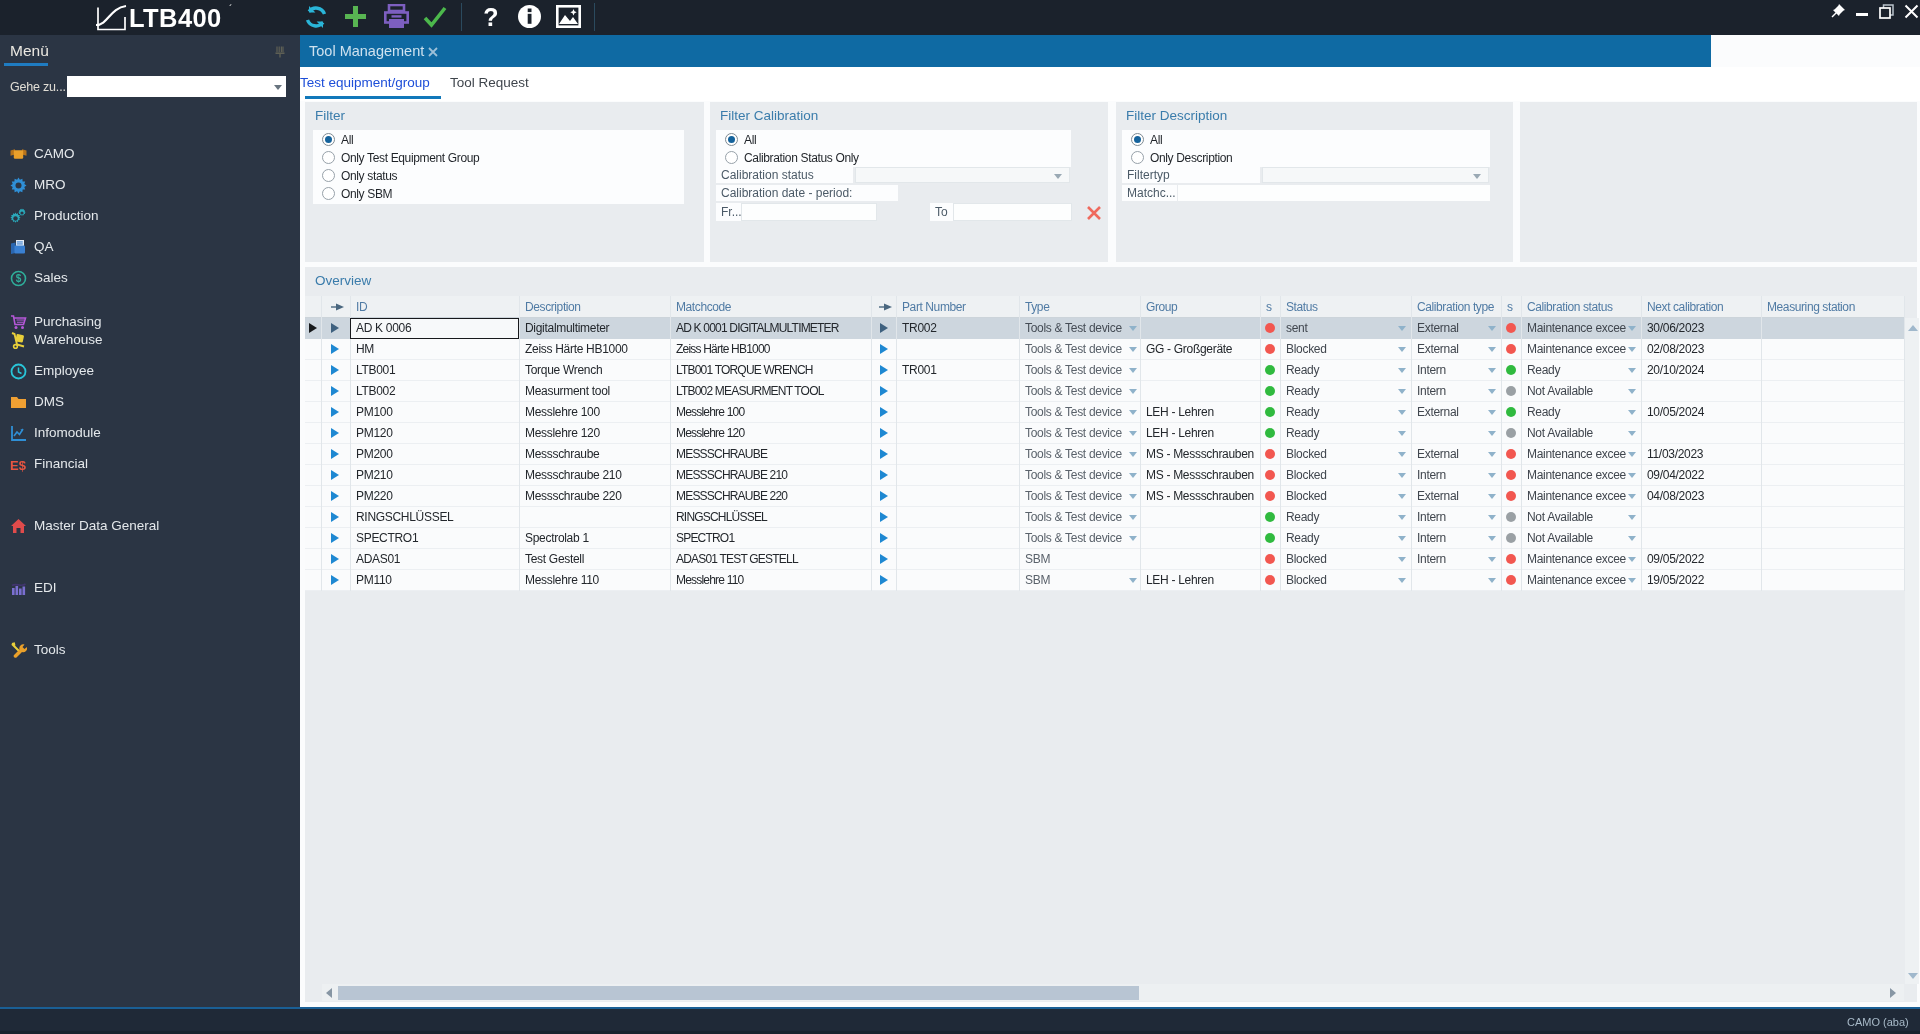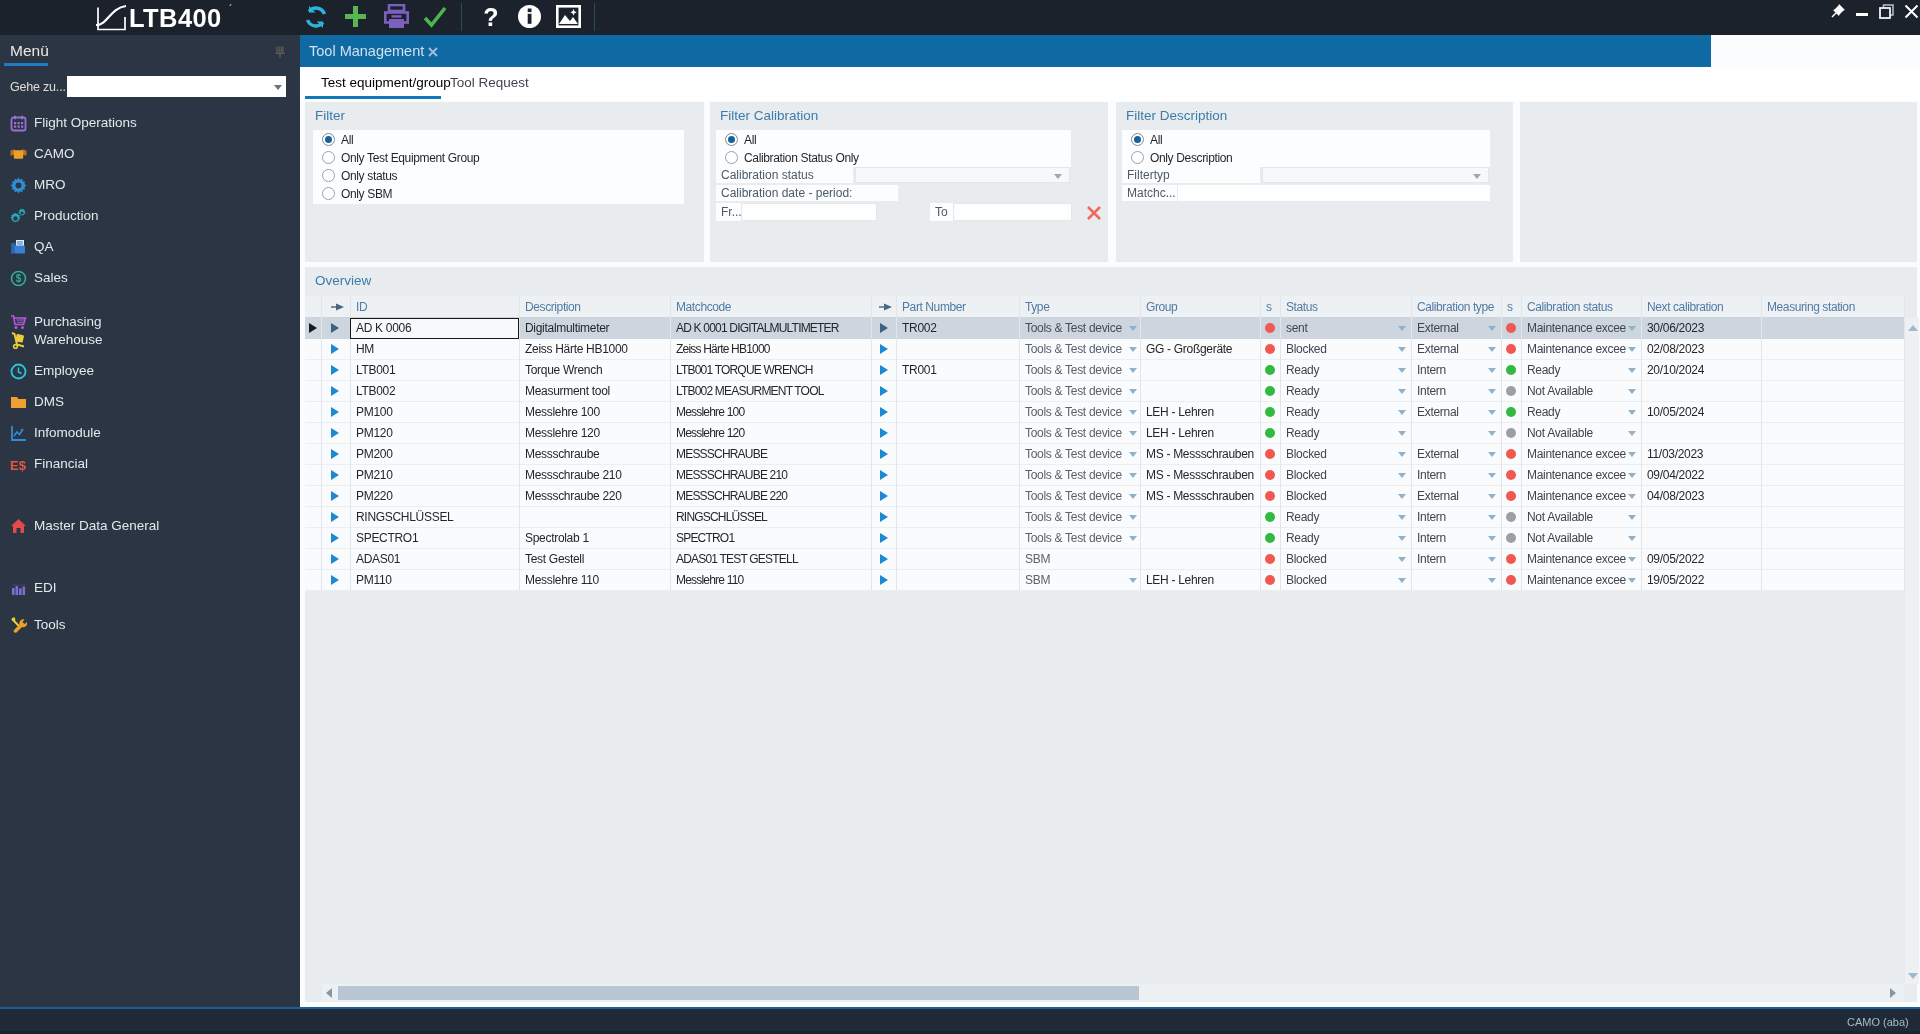--- a/index.html
+++ b/index.html
@@ -85,36 +85,20 @@
 <div class="abs" style="left:10px;top:7px;font-size:15.5px;color:#ece9e2">Menü</div>
 <div class="abs" style="left:4px;top:28px;width:44px;height:3px;background:#1f7cc2"></div>
 <svg class="abs" style="left:275px;top:11px" width="10" height="12" viewBox="0 0 10 12">
 <path d="M2 0.5 L2 6 M4.2 0.5 L4.2 6 M6.4 0.5 L6.4 6 M8 0.5 L8 6" stroke="#5f6055" stroke-width="1.2" fill="none"></path>
 <path d="M0.5 7.2 L9.5 7.2" stroke="#5f6055" stroke-width="1.6"></path>
 <path d="M5 7.5 L5 11.5" stroke="#5f6055" stroke-width="1.4"></path>
 </svg>
 <div class="abs" style="left:10px;top:45px;font-size:12.5px;letter-spacing:-0.2px;color:#e0ddd5">Gehe zu...</div>
 <div class="abs" style="left:67px;top:41px;width:219px;height:21px;background:#fff"></div>
 <div class="abs" style="left:274px;top:50px;width:0;height:0;border-left:4.5px solid transparent;border-right:4.5px solid transparent;border-top:5.5px solid #68747f"></div>
-<div class="menuitem" style="top:73px">
-      <svg class="mi" width="17" height="17" viewBox="0 0 17 17">
-        <rect x="1.5" y="2.5" width="14" height="13" rx="2" fill="none" stroke="#9a6fd6" stroke-width="1.8"></rect>
-        <rect x="4" y="0.8" width="2" height="3.4" fill="#9a6fd6"></rect>
-        <rect x="11" y="0.8" width="2" height="3.4" fill="#9a6fd6"></rect>
-        <g fill="#9a6fd6">
-          <rect x="4" y="7" width="2.2" height="2.2"></rect>
-          <rect x="7.5" y="7" width="2.2" height="2.2"></rect>
-          <rect x="11" y="7" width="2.2" height="2.2"></rect>
-          <rect x="4" y="10.5" width="2.2" height="2.2"></rect>
-          <rect x="7.5" y="10.5" width="2.2" height="2.2"></rect>
-          <rect x="11" y="10.5" width="2.2" height="2.2"></rect>
-        </g>
-      </svg>
-      <span>Flight Operations</span>
-    </div>
 <div class="menuitem" style="top:104px">
       <svg class="mi" width="17" height="17" viewBox="0 0 17 17">
         <path d="M0.5 4.5 L5 3.2 L5 8.5 L0.5 9.8 Z" fill="#b8741c"></path>
         <path d="M16.5 4.5 L12 3.2 L12 8.5 L16.5 9.8 Z" fill="#b8741c"></path>
         <rect x="3.8" y="4.2" width="9.4" height="8.6" rx="1.2" fill="#eaa02a"></rect>
       </svg>
       <span>CAMO</span>
     </div>
 <div class="menuitem" style="top:135px">
       <svg class="mi" width="17" height="17" viewBox="0 0 17 17">
@@ -206,36 +190,36 @@
         <g fill="#7a6fd0">
           <rect x="2" y="8" width="2.6" height="7"></rect>
           <rect x="5.5" y="6" width="2.6" height="9"></rect>
           <rect x="9" y="8.5" width="2.6" height="6.5"></rect>
           <rect x="12.5" y="6.5" width="2.6" height="8.5"></rect>
         </g>
         <path d="M2 5.5 C6 2.5 11 7.5 15.5 4" fill="none" stroke="#41356e" stroke-width="1.6"></path>
       </svg>
       <span>EDI</span>
     </div>
-<div class="menuitem" style="top:575px">
+<div class="menuitem" style="top:600px">
       <svg class="mi" width="17" height="17" viewBox="0 0 17 17">
         <path d="M2 2 L9.5 9.5 M2 2 l2-0.5 0.5 2" stroke="#e8cf3a" stroke-width="2" fill="none"></path>
         <path d="M14.5 2.5 a4 4 0 0 0-5 5 L4 13 a1.8 1.8 0 0 0 2.5 2.5 L12 10 a4 4 0 0 0 5-5 l-2.5 2 -2-2 Z" fill="#eaa02a"></path>
       </svg>
       <span>Tools</span>
     </div>
 </div>
 <div id="bluebar">
 <div class="abs" style="left:9px;top:8px;font-size:14.5px;color:#cfe2ef">Tool Management</div>
 <svg class="abs" style="left:127px;top:11px" width="12" height="12" viewBox="0 0 12 12">
       <path d="M2 2 L10 10 M10 2 L2 10" stroke="#9dc0d8" stroke-width="1.8"></path>
     </svg>
 </div>
 <div id="substrip">
-<div class="abs" style="left:21px;top:8px;font-size:13.5px;color:#000000">Test equipment/group</div>
+<div class="abs" style="left:0;top:8px;font-size:13.5px;color:#1d4ed8">Test equipment/group</div>
 <div class="abs" style="left:5px;top:29px;width:136px;height:3px;background:#1178ba"></div>
 <div class="abs" style="left:150px;top:8px;font-size:13.5px;color:#3f454c">Tool Request</div>
 </div>
 <div class="panel" style="left:305px;top:102px;width:399px;height:160px"></div>
 <div class="ptitle" style="left:315px;top:108px">Filter</div>
 <div class="wbox" style="left:313px;top:130px;width:371px;height:74px"></div>
 <div class="radio sel" style="left:322px;top:133px"></div>
 <div class="rlabel" style="left:341px;top:133px">All</div>
 <div class="radio" style="left:322px;top:151px"></div>
 <div class="rlabel" style="left:341px;top:151px">Only Test Equipment Group</div>

